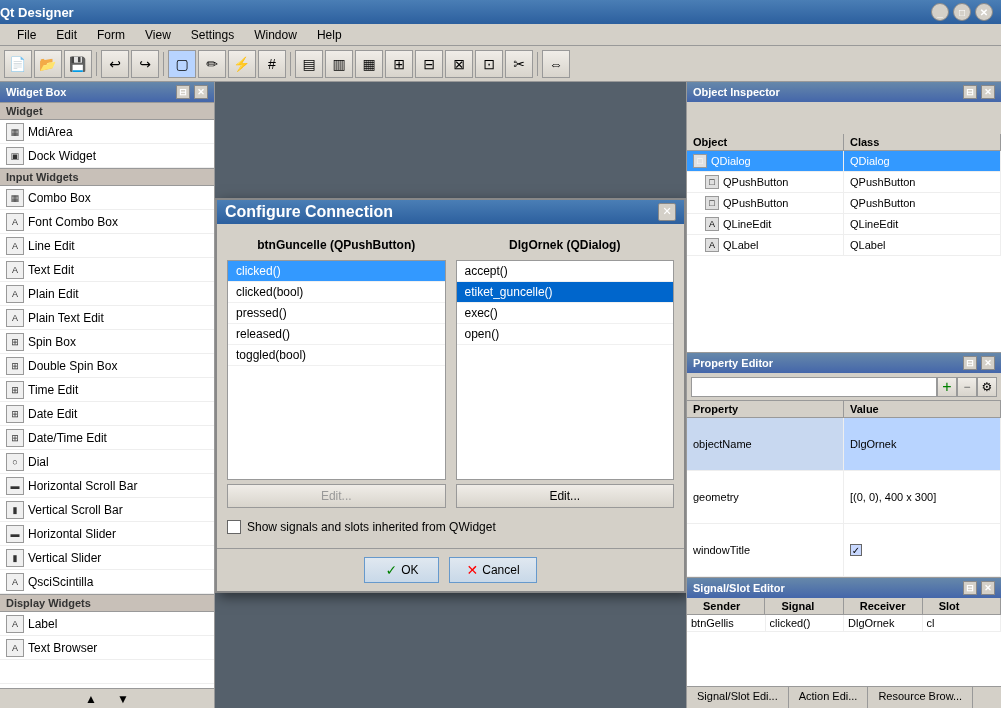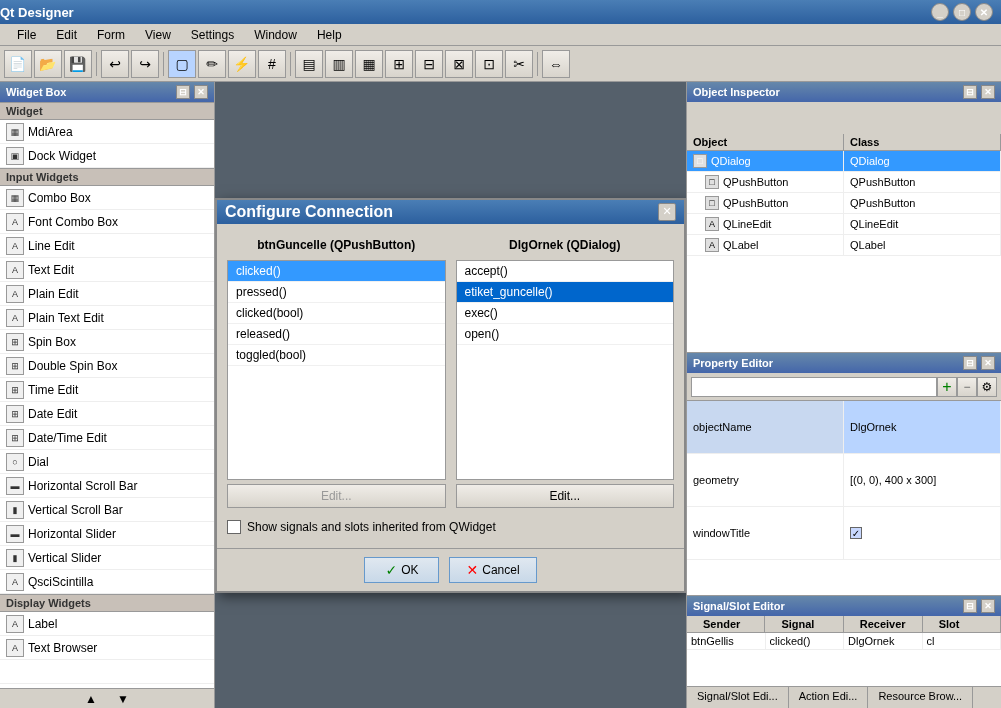--- a/index.html
+++ b/index.html
@@ -335,21 +335,21 @@
       border: 1px solid #666;
       background: #c8d8ff;
       display: flex;
       align-items: center;
       justify-content: center;
       font-size: 10px;
     }
 
     
     .signal-slot-area {
-      height: 112px;
+      height: 130px;
       display: flex;
       flex-direction: column;
     }
     .ss-table-header {
       display: flex;
       background: #d4d0c8;
       border-bottom: 1px solid #999;
     }
     .ss-col {
       flex: 1;
@@ -690,22 +690,22 @@
           <span class="dialog-title">Configure Connection</span>
           <div class="dialog-close">✕</div>
         </div>
         <div class="dialog-body">
           <div class="dialog-columns">
 
             <div class="dialog-col">
               <div class="dialog-col-header">btnGuncelle (QPushButton)</div>
               <div class="dialog-list">
                 <div class="dialog-list-item selected">clicked()</div>
+                <div class="dialog-list-item">clicked(bool)</div>
                 <div class="dialog-list-item">pressed()</div>
-                <div class="dialog-list-item">clicked(bool)</div>
                 <div class="dialog-list-item">released()</div>
                 <div class="dialog-list-item">toggled(bool)</div>
               </div>
               <button class="dialog-edit-btn" disabled="">Edit...</button>
             </div>
 
             <div class="dialog-col">
               <div class="dialog-col-header">DlgOrnek (QDialog)</div>
               <div class="dialog-list">
                 <div class="dialog-list-item">accept()</div>
@@ -797,20 +797,24 @@
           <div class="panel-header-btn">✕</div>
         </div>
       </div>
       <div class="prop-toolbar">
         <input class="prop-input" type="text" placeholder="" style="">
         <div class="prop-btn" style="color:green;font-size:16px">+</div>
         <div class="prop-btn" style="color:#666">−</div>
         <div class="prop-btn">⚙</div>
       </div>
       <div class="prop-table">
+        <div class="prop-header-row">
+          <div class="prop-col" style="flex:1">Property</div>
+          <div class="prop-col" style="flex:1">Value</div>
+        </div>
         <div class="prop-row selected">
           <div class="prop-cell" style="flex:1">objectName</div>
           <div class="prop-cell prop-value-cell">
             <span>DlgOrnek</span>
           </div>
         </div>
         <div class="prop-row">
           <div class="prop-cell" style="flex:1">geometry</div>
           <div class="prop-cell" style="flex:1">
             <span>[(0, 0), 400 x 300]</span>

